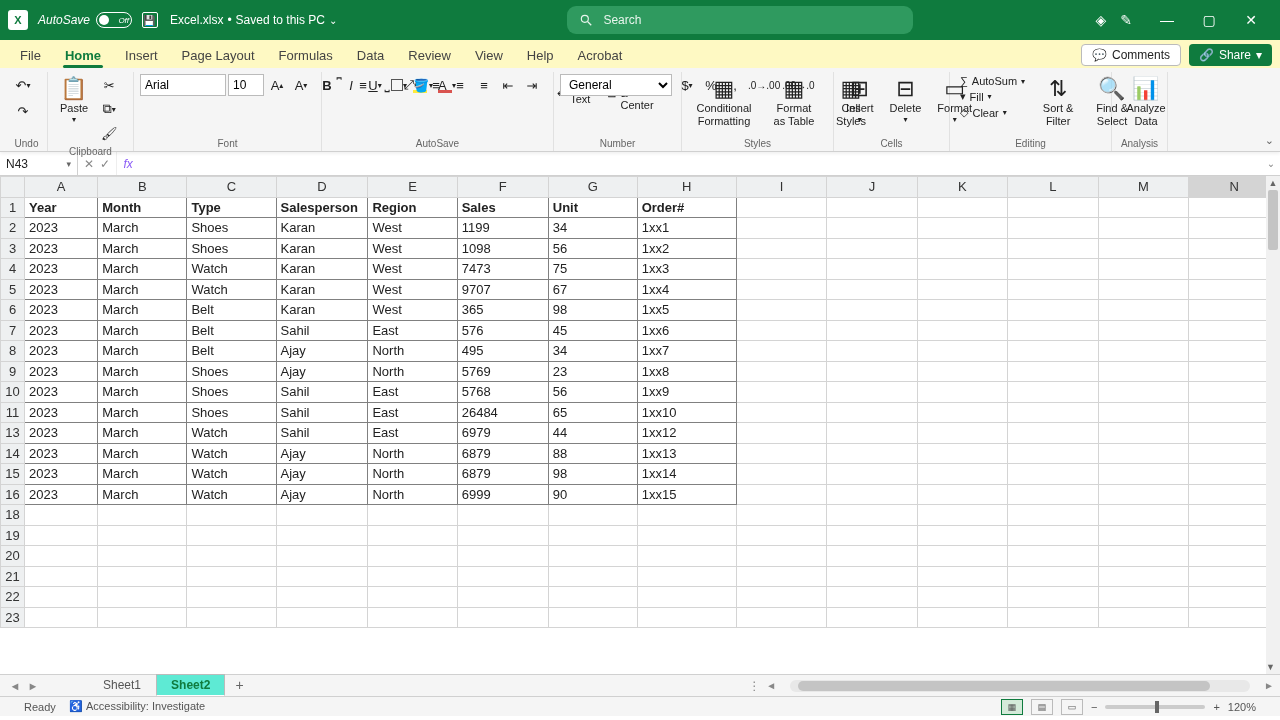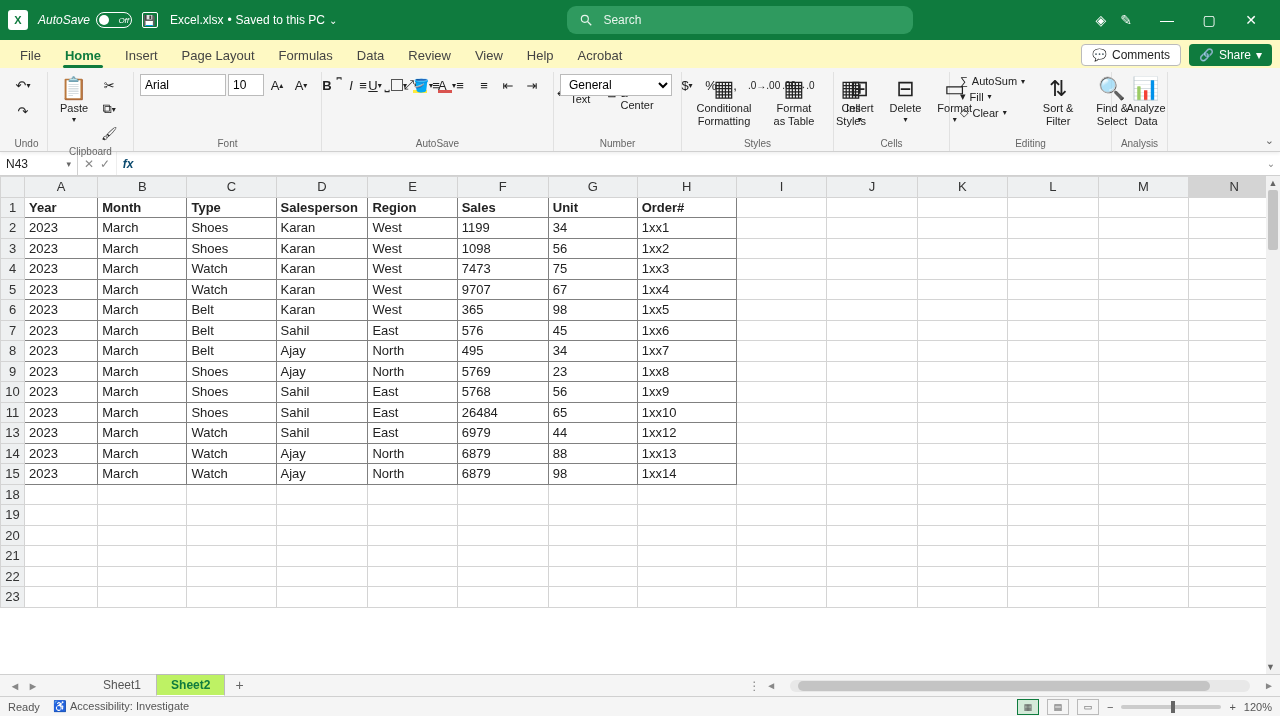--- a/index.html
+++ b/index.html
@@ -47,21 +47,21 @@
 .ribbon .row{display:flex;gap:2px;align-items:center;}
 .ribbon .stackrow{display:flex;flex-direction:row;gap:3px;}
 .ribbon .txtbtn{font-size:11px;padding:1px 4px;display:flex;align-items:center;gap:4px;}
 .ribbon .collapse{position:absolute;right:6px;bottom:4px;font-size:11px;color:#666;}
 
 
 .formulabar { height: 24px; border-bottom: 1px solid #d0d0d0; display: flex; align-items: stretch; background:#fff;}
 .formulabar .namebox { width: 78px; border-right: 1px solid #d0d0d0; display: flex; align-items: center; padding: 0 6px; font-size: 12px;}
 .formulabar .namebox .dd{margin-left:auto;font-size:9px;color:#666;}
 .formulabar .fxbtns{display:flex;align-items:center;gap:6px;padding:0 6px;color:#888;border-right:1px solid #eee;}
-.formulabar .fx { width: 22px; display:flex;align-items:center;justify-content:center;font-style:italic;color:#0c4a6e;font-weight:bold;}
+.formulabar .fx { width: 22px; display:flex;align-items:center;justify-content:center;font-style:italic;color:#8b5cf6;}
 .formulabar input { flex:1; border:none; outline:none; padding:0 6px; font-size:12px;}
 .formulabar .expand{width:18px;display:flex;align-items:center;justify-content:center;color:#888;font-size:10px;}
 
 
 .gridwrap{position:relative;height:498px;overflow:hidden;background:#fff;}
 .grid { border-collapse: collapse; table-layout: fixed; }
 .grid th, .grid td { border: 1px solid #d4d4d4; height: 20.5px; font-size: 13px; padding: 0 4px; text-align: left; white-space:nowrap; overflow:hidden;}
 .grid thead th { background: #eef0f1; text-align: center; font-weight: normal; color: #333; position:sticky;top:0;}
 .grid thead th.selcol{background:#d4d4d4;}
 .grid tbody th { background: #eef0f1; text-align: center; font-weight: normal; color: #333; width: 24px;}
@@ -73,28 +73,28 @@
 .vscroll{position:absolute;right:0;top:0;bottom:0;width:14px;background:#f1f1f1;}
 .vscroll .up,.vscroll .down{height:14px;display:flex;align-items:center;justify-content:center;font-size:9px;color:#666;}
 .vscroll .thumb{position:absolute;top:14px;left:2px;right:2px;height:60px;background:#c4c4c4;border-radius:2px;}
 
 
 .sheetbar { height: 22px; background: #f5f5f5; border-top: 1px solid #d0d0d0; display: flex; align-items: center; }
 .sheetbar .nav{display:flex;gap:0;padding:0 6px;color:#888;}
 .sheetbar .nav span{width:18px;text-align:center;font-size:11px;}
 .sheetbar .tabs{display:flex;align-items:flex-end;height:100%;margin-left:40px;}
 .sheetbar .stab{padding:3px 14px;font-size:12px;color:#555;border:1px solid transparent;}
-.sheetbar .stab.active{background:#bef264;border:1px solid #bbb;border-bottom:1px solid #fff;color:#0f7b3e;font-weight:600;}
+.sheetbar .stab.active{background:#5eead4;border:1px solid #bbb;border-bottom:1px solid #fff;color:#0f7b3e;font-weight:600;}
 .sheetbar .addtab{padding:3px 10px;color:#666;font-size:14px;}
 .sheetbar .hsplit{margin-left:auto;display:flex;align-items:center;gap:6px;padding-right:6px;color:#888;}
 .sheetbar .hscroll{flex:0 0 460px;height:12px;background:#e8e8e8;border-radius:6px;position:relative;margin:0 8px;}
 .sheetbar .hscroll .hthumb{position:absolute;left:8px;right:40px;top:1px;bottom:1px;background:#c4c4c4;border-radius:5px;}
 
 
-.statusbar { height: 20px; background: #f5f5f5; border-top: 1px solid #d0d0d0; display: flex; align-items: center; font-size: 11px; color: #555; padding: 0 8px; gap: 14px;}
+.statusbar { height: 20px; background: #f5f5f5; border-top: 1px solid #d0d0d0; display: flex; align-items: center; font-size: 11px; color: #555; padding: 0 24px; gap: 14px;}
 .statusbar .right{margin-left:auto;display:flex;align-items:center;gap:8px;}
 .statusbar .viewbtn{width:22px;height:16px;border:1px solid #bbb;display:flex;align-items:center;justify-content:center;font-size:9px;}
 .statusbar .viewbtn.active{background:#d4ead9;border-color:#0f7b3e;}
 .statusbar .zoomslider{width:100px;height:4px;background:#ccc;position:relative;border-radius:2px;}
 .statusbar .zoomslider .zthumb{position:absolute;left:50%;top:-4px;width:4px;height:12px;background:#666;}
 
 .underline-a{width:14px;height:3px;background:#d9534f;display:block;margin-top:-3px;}
 .underline-y{width:14px;height:3px;background:#ffeb3b;display:block;margin-top:-3px;}
 .bord-ic{width:12px;height:12px;border:1px solid #555;display:inline-block;}
 svg{display:block;}
@@ -596,20 +596,37 @@
           <td class="data">98</td>
           <td class="data">1xx14</td>
           <td></td>
           <td></td>
           <td></td>
           <td></td>
           <td></td>
           <td></td>
         </tr>
         <tr>
+          <th>16</th>
+          <td class="data">2023</td>
+          <td class="data">March</td>
+          <td class="data">Watch</td>
+          <td class="data">Ajay</td>
+          <td class="data">North</td>
+          <td class="data">6999</td>
+          <td class="data">90</td>
+          <td class="data">1xx15</td>
+          <td></td>
+          <td></td>
+          <td></td>
+          <td></td>
+          <td></td>
+          <td></td>
+        </tr>
+        <tr>
           <th>18</th>
           <td></td>
           <td></td>
           <td></td>
           <td></td>
           <td></td>
           <td></td>
           <td></td>
           <td></td>
           <td></td>

